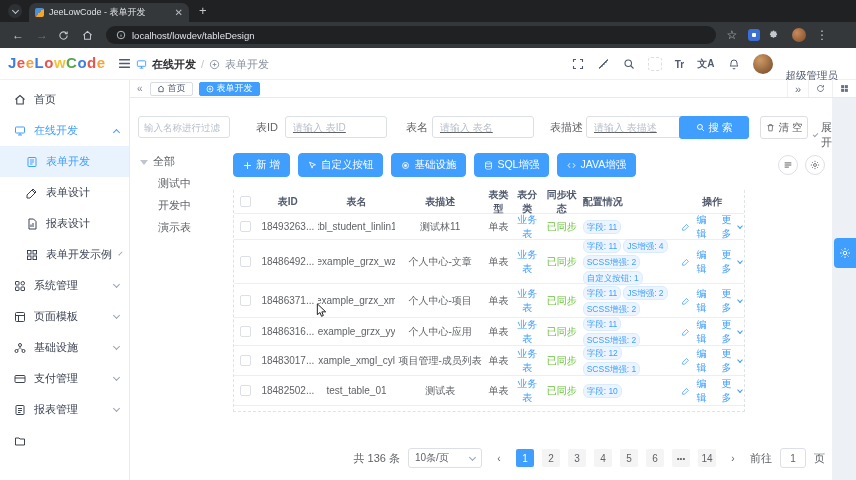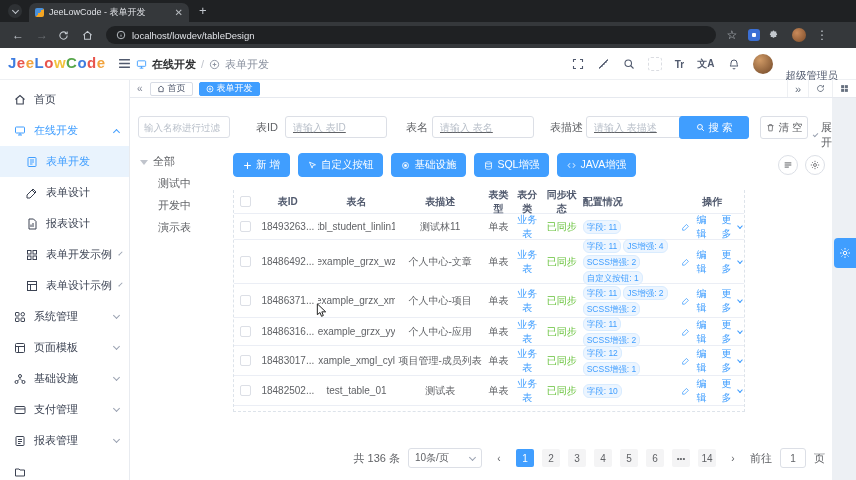--- a/index.html
+++ b/index.html
@@ -271,28 +271,20 @@
     <div class="s-item child">
       <svg class="sic" width="12" height="12" viewBox="0 0 24 24" fill="none" stroke="#3c4353" stroke-width="2">
           <rect x="3" y="3" width="7" height="7"></rect>
           <rect x="14" y="3" width="7" height="7"></rect>
           <rect x="3" y="14" width="7" height="7"></rect>
           <rect x="14" y="14" width="7" height="7"></rect>
         </svg>
       <span class="lbl">表单开发示例</span>
       <span class="chev"></span>
     </div>
-    <div class="s-item child">
-      <svg class="sic" width="12" height="12" viewBox="0 0 24 24" fill="none" stroke="#3c4353" stroke-width="2">
-          <rect x="3" y="3" width="18" height="18"></rect>
-          <path d="M3 9h18M9 9v12"></path>
-        </svg>
-      <span class="lbl">表单设计示例</span>
-      <span class="chev"></span>
-    </div>
     <div class="s-item">
       <svg class="sic" width="12" height="12" viewBox="0 0 24 24" fill="none" stroke="#3c4353" stroke-width="2">
           <rect x="3" y="3" width="7" height="7" rx="1"></rect>
           <rect x="14" y="3" width="7" height="7" rx="3.5"></rect>
           <rect x="3" y="14" width="7" height="7" rx="1"></rect>
           <rect x="14" y="14" width="7" height="7" rx="1"></rect>
         </svg>
       <span class="lbl">系统管理</span>
       <span class="chev"></span>
     </div>

